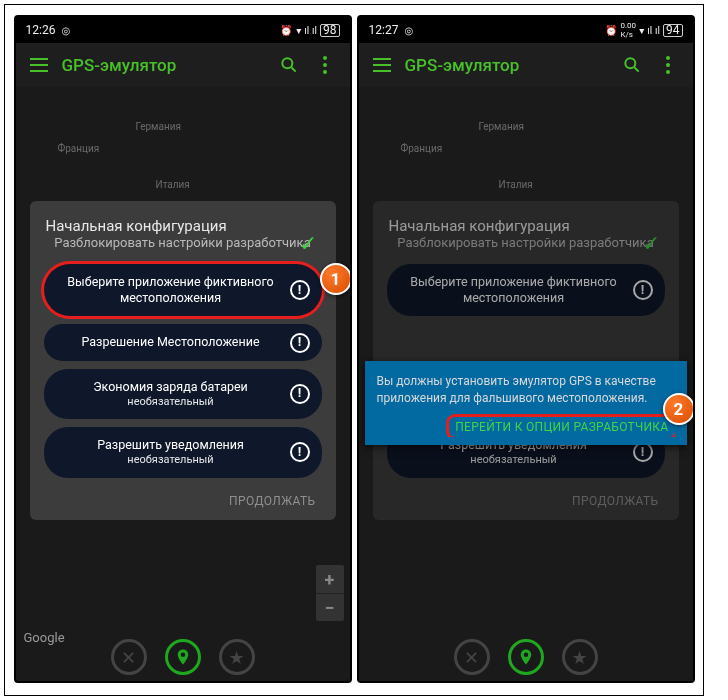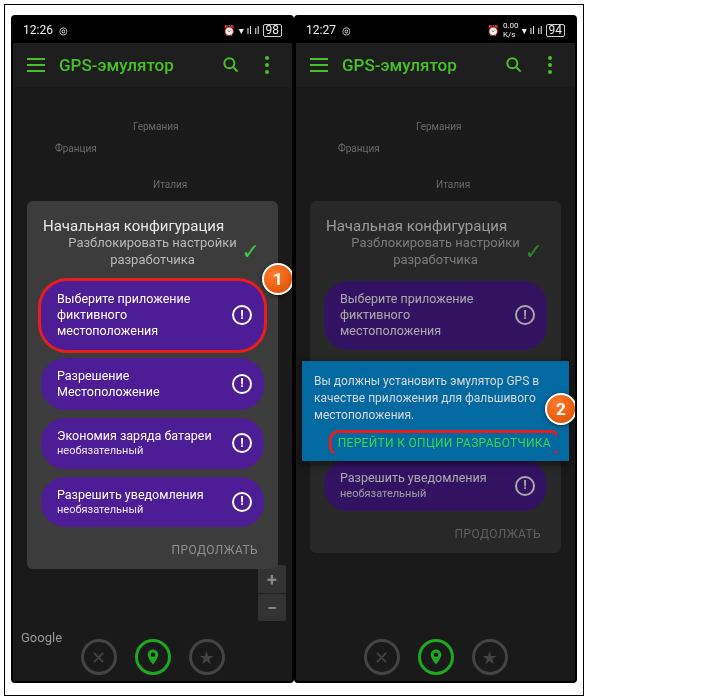--- a/index.html
+++ b/index.html
@@ -6,21 +6,21 @@
   body {
     background: #fff;
     font-family: Roboto, Arial, sans-serif;
     width: 728px;
     height: 700px;
     position: relative;
     overflow: hidden;
   }
   .frame {
     position: absolute;
-    width: 580px;
+    width: 700px;
     height: 692px;
     top: 4px;
     left: 4px;
     border: 1px solid #000;
     background: #fff;
     display: flex;
     justify-content: space-around;
     padding: 10px 6px;
   }
   .phone {
@@ -155,26 +155,26 @@
     text-align: center;
     line-height: 1.3;
   }
   .check {
     color: #3fcf3f;
     font-size: 22px;
     position: absolute;
     right: 6px;
   }
   .green-btn {
-    background: #4c1d95;
+    background: #0f172a;
     border-radius: 24px;
     padding: 10px 40px 10px 16px;
     margin: 8px 2px;
     position: relative;
-    text-align: left;
+    text-align: center;
     color: #fff;
     font-size: 12.5px;
     line-height: 1.3;
   }
   .green-btn .sub {
     display: block;
     font-size: 11px;
     opacity: .9;
   }
   .alert-icon {

